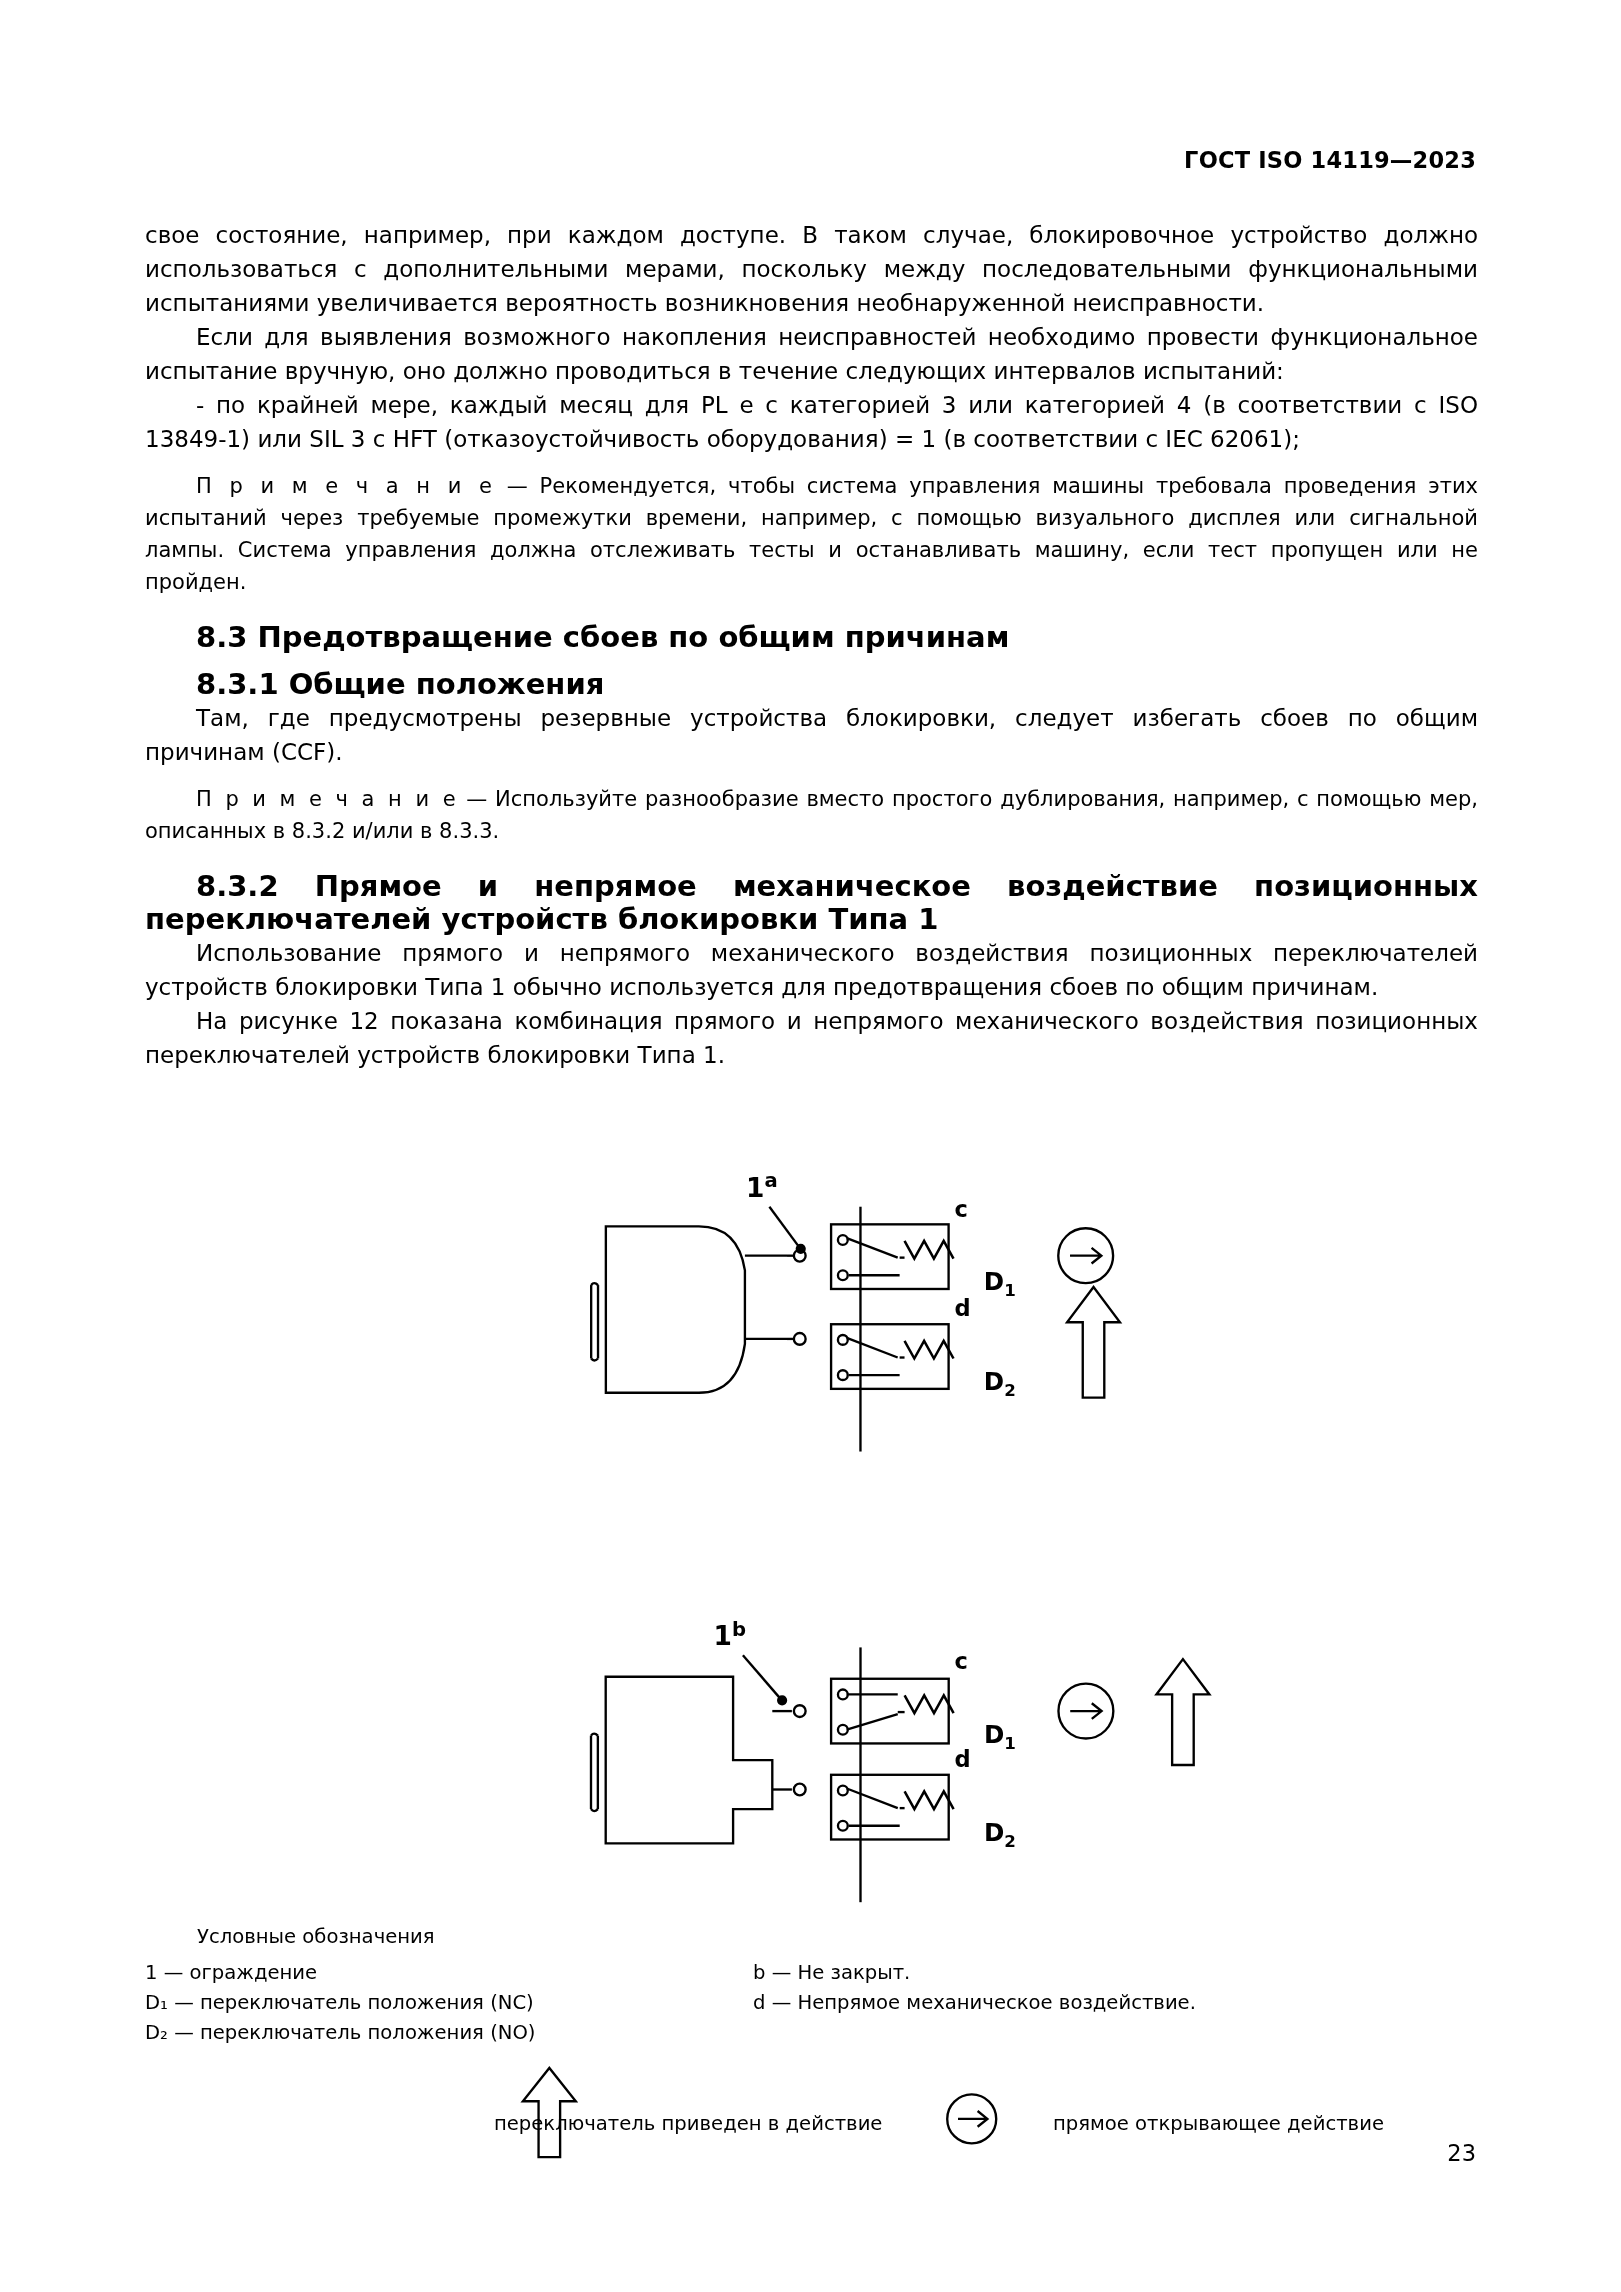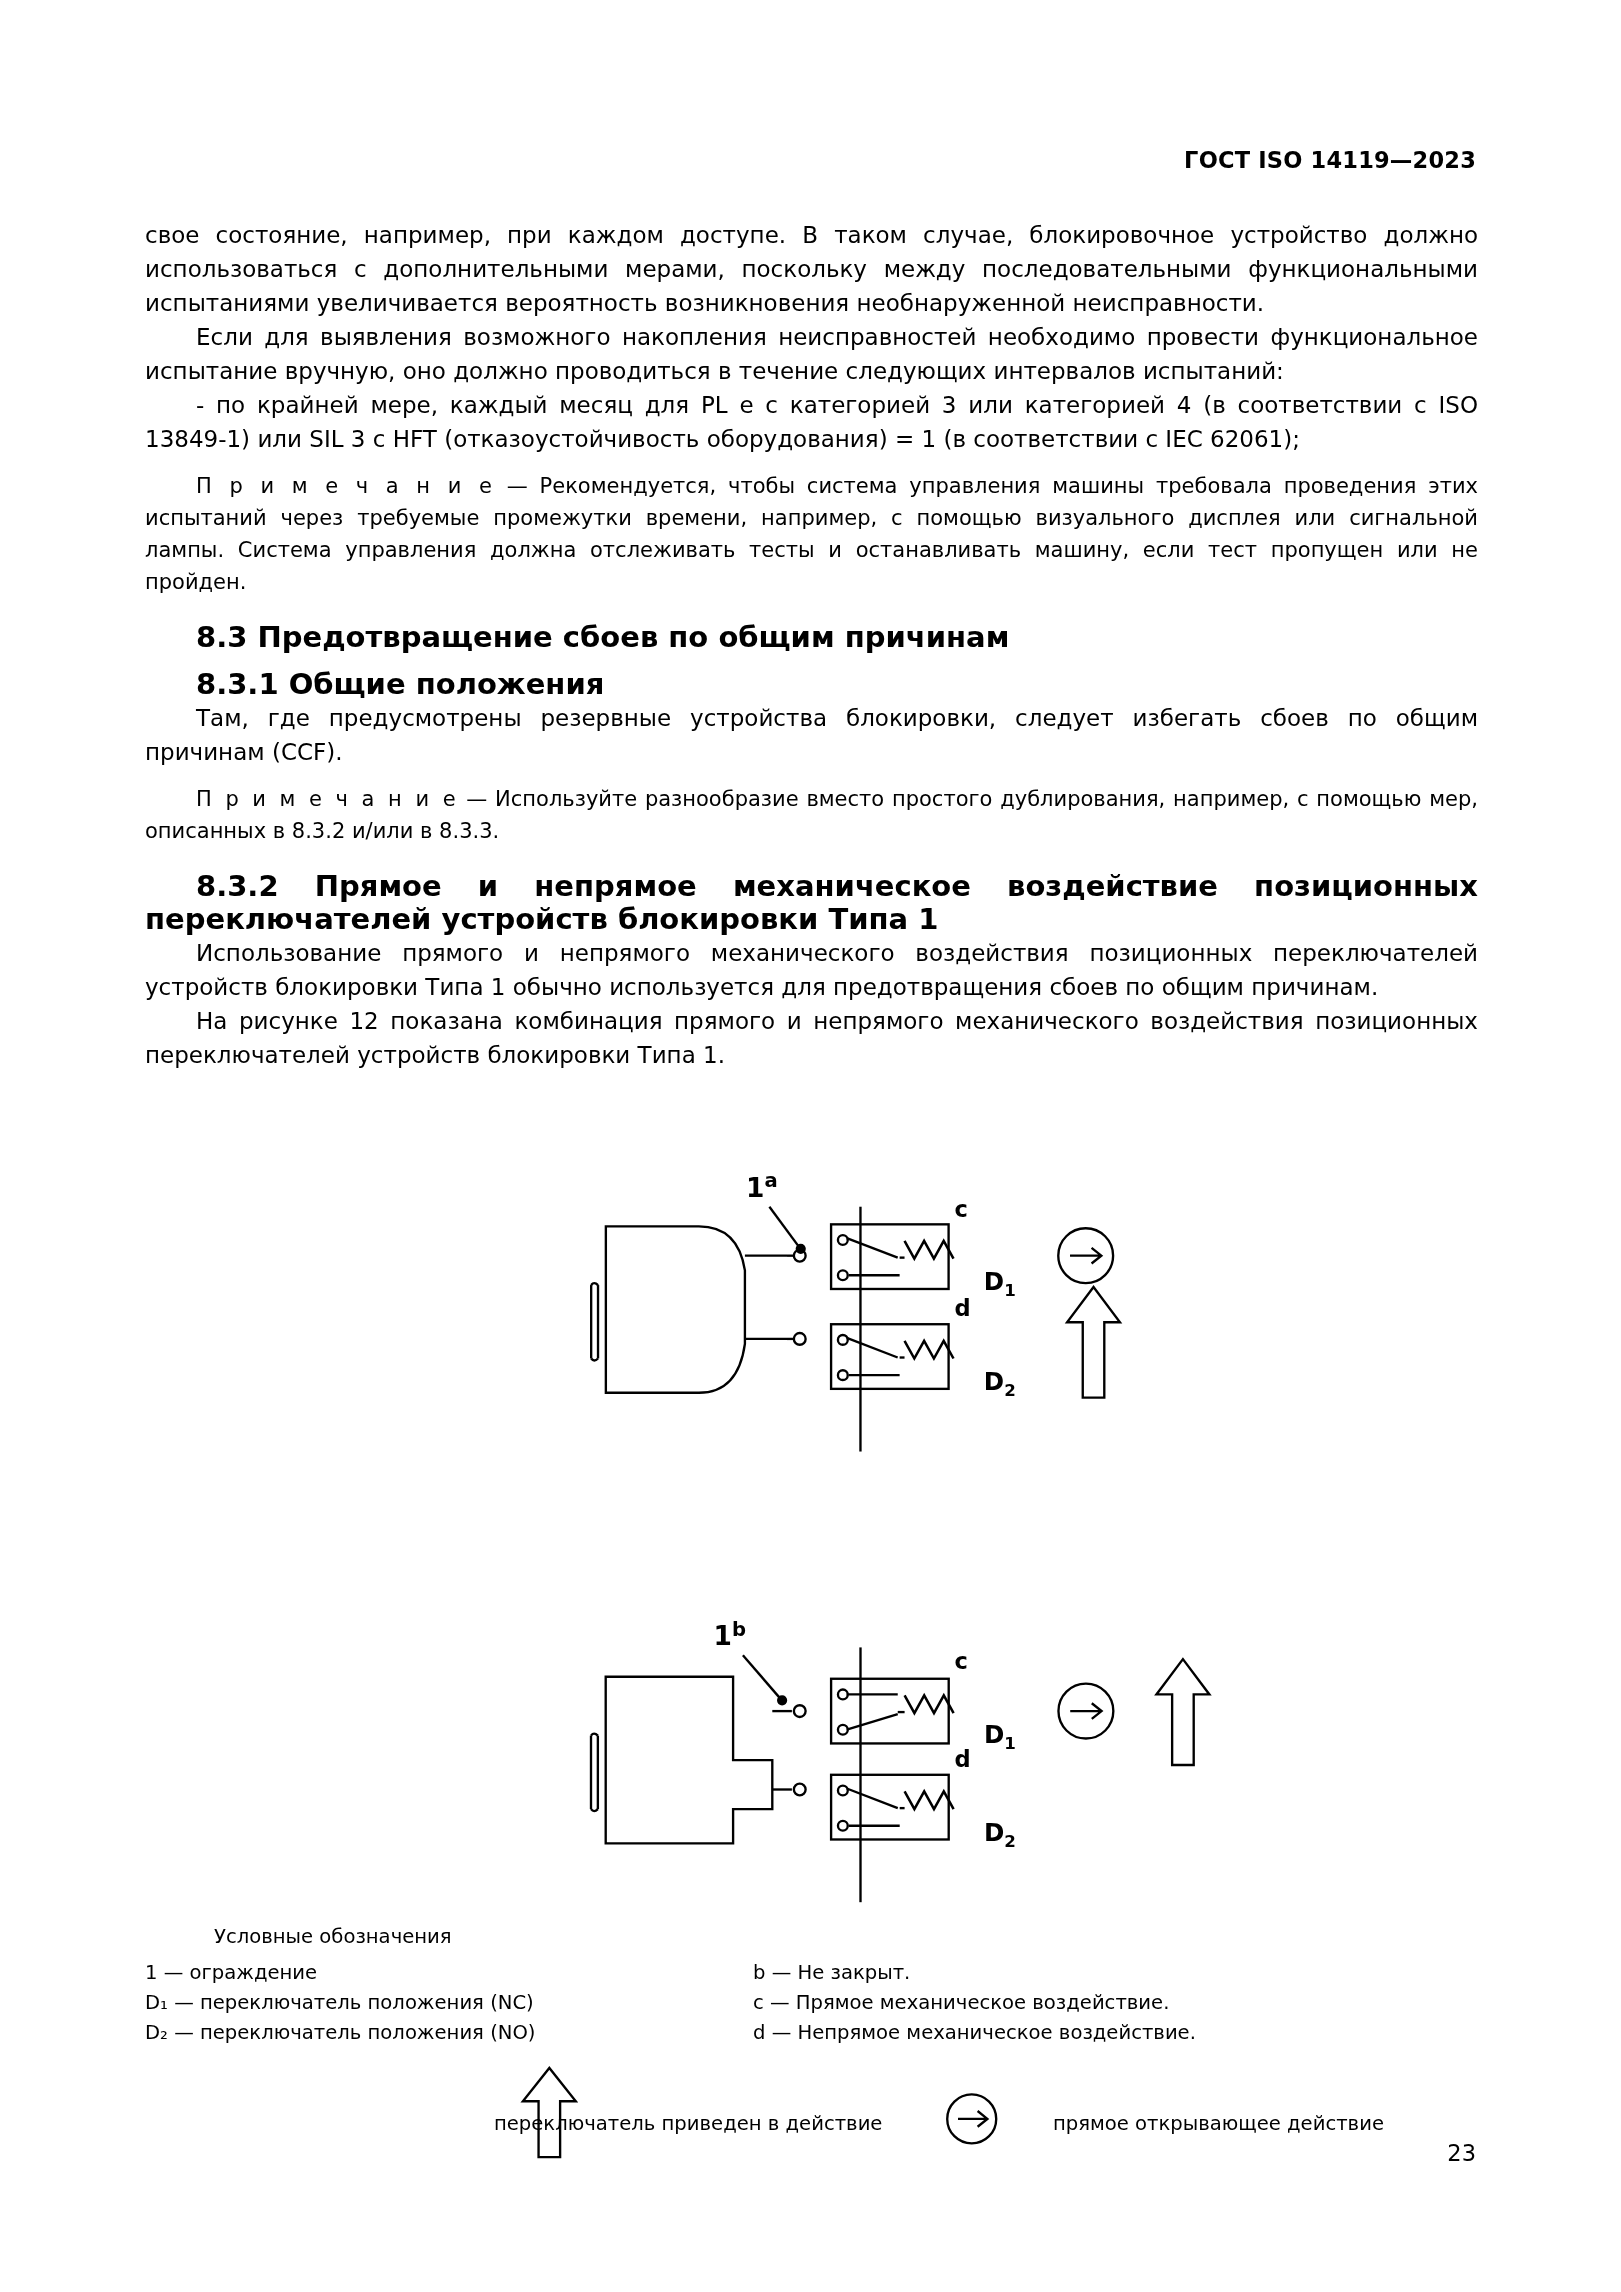--- a/index.html
+++ b/index.html
@@ -83,21 +83,21 @@
 
   
   .legend {
     position: relative;
     width: 1333px;
     margin-top: 9.8px;
     font-size: 19.6px;
     line-height: 30px;
   }
   .legend-title {
-    margin-left: 69px;
+    margin-left: 52px;
     font-size: 19.6px;
     margin-bottom: 5.9px;
   }
   .legend-cols {
     display: flex;
   }
   .legend-col-left {
     width: 608px;
   }
   .legend-col-right {
@@ -265,21 +265,20 @@
     <div class="legend">
       <div class="legend-title">Условные обозначения</div>
       <div class="legend-cols">
         <div class="legend-col-left">
           <div class="legend-row">1 — ограждение</div>
           <div class="legend-row">D₁ — переключатель положения (NC)</div>
           <div class="legend-row">D₂ — переключатель положения (NO)</div>
         </div>
         <div class="legend-col-right">
           <div class="legend-row">b — Не закрыт.</div>
-          <div class="legend-row">c — Прямое механическое воздействие.</div>
           <div class="legend-row">d — Непрямое механическое воздействие.</div>
         </div>
       </div>
 
       <div class="symbols-row">
         <svg width="980" height="98" viewBox="0 0 1000 100" style="position:absolute;left:176px;top:-5.9px;">
           <g stroke="#000" fill="none" stroke-width="2.4">
             <path d="M222 95 L222 38 L206 38 L233 4 L260 38 L244 38 L244 95 Z"></path>
             <circle cx="664" cy="56" r="25"></circle>
             <path d="M650 56 L678 56 M670 48 L680 56 L670 64"></path>

